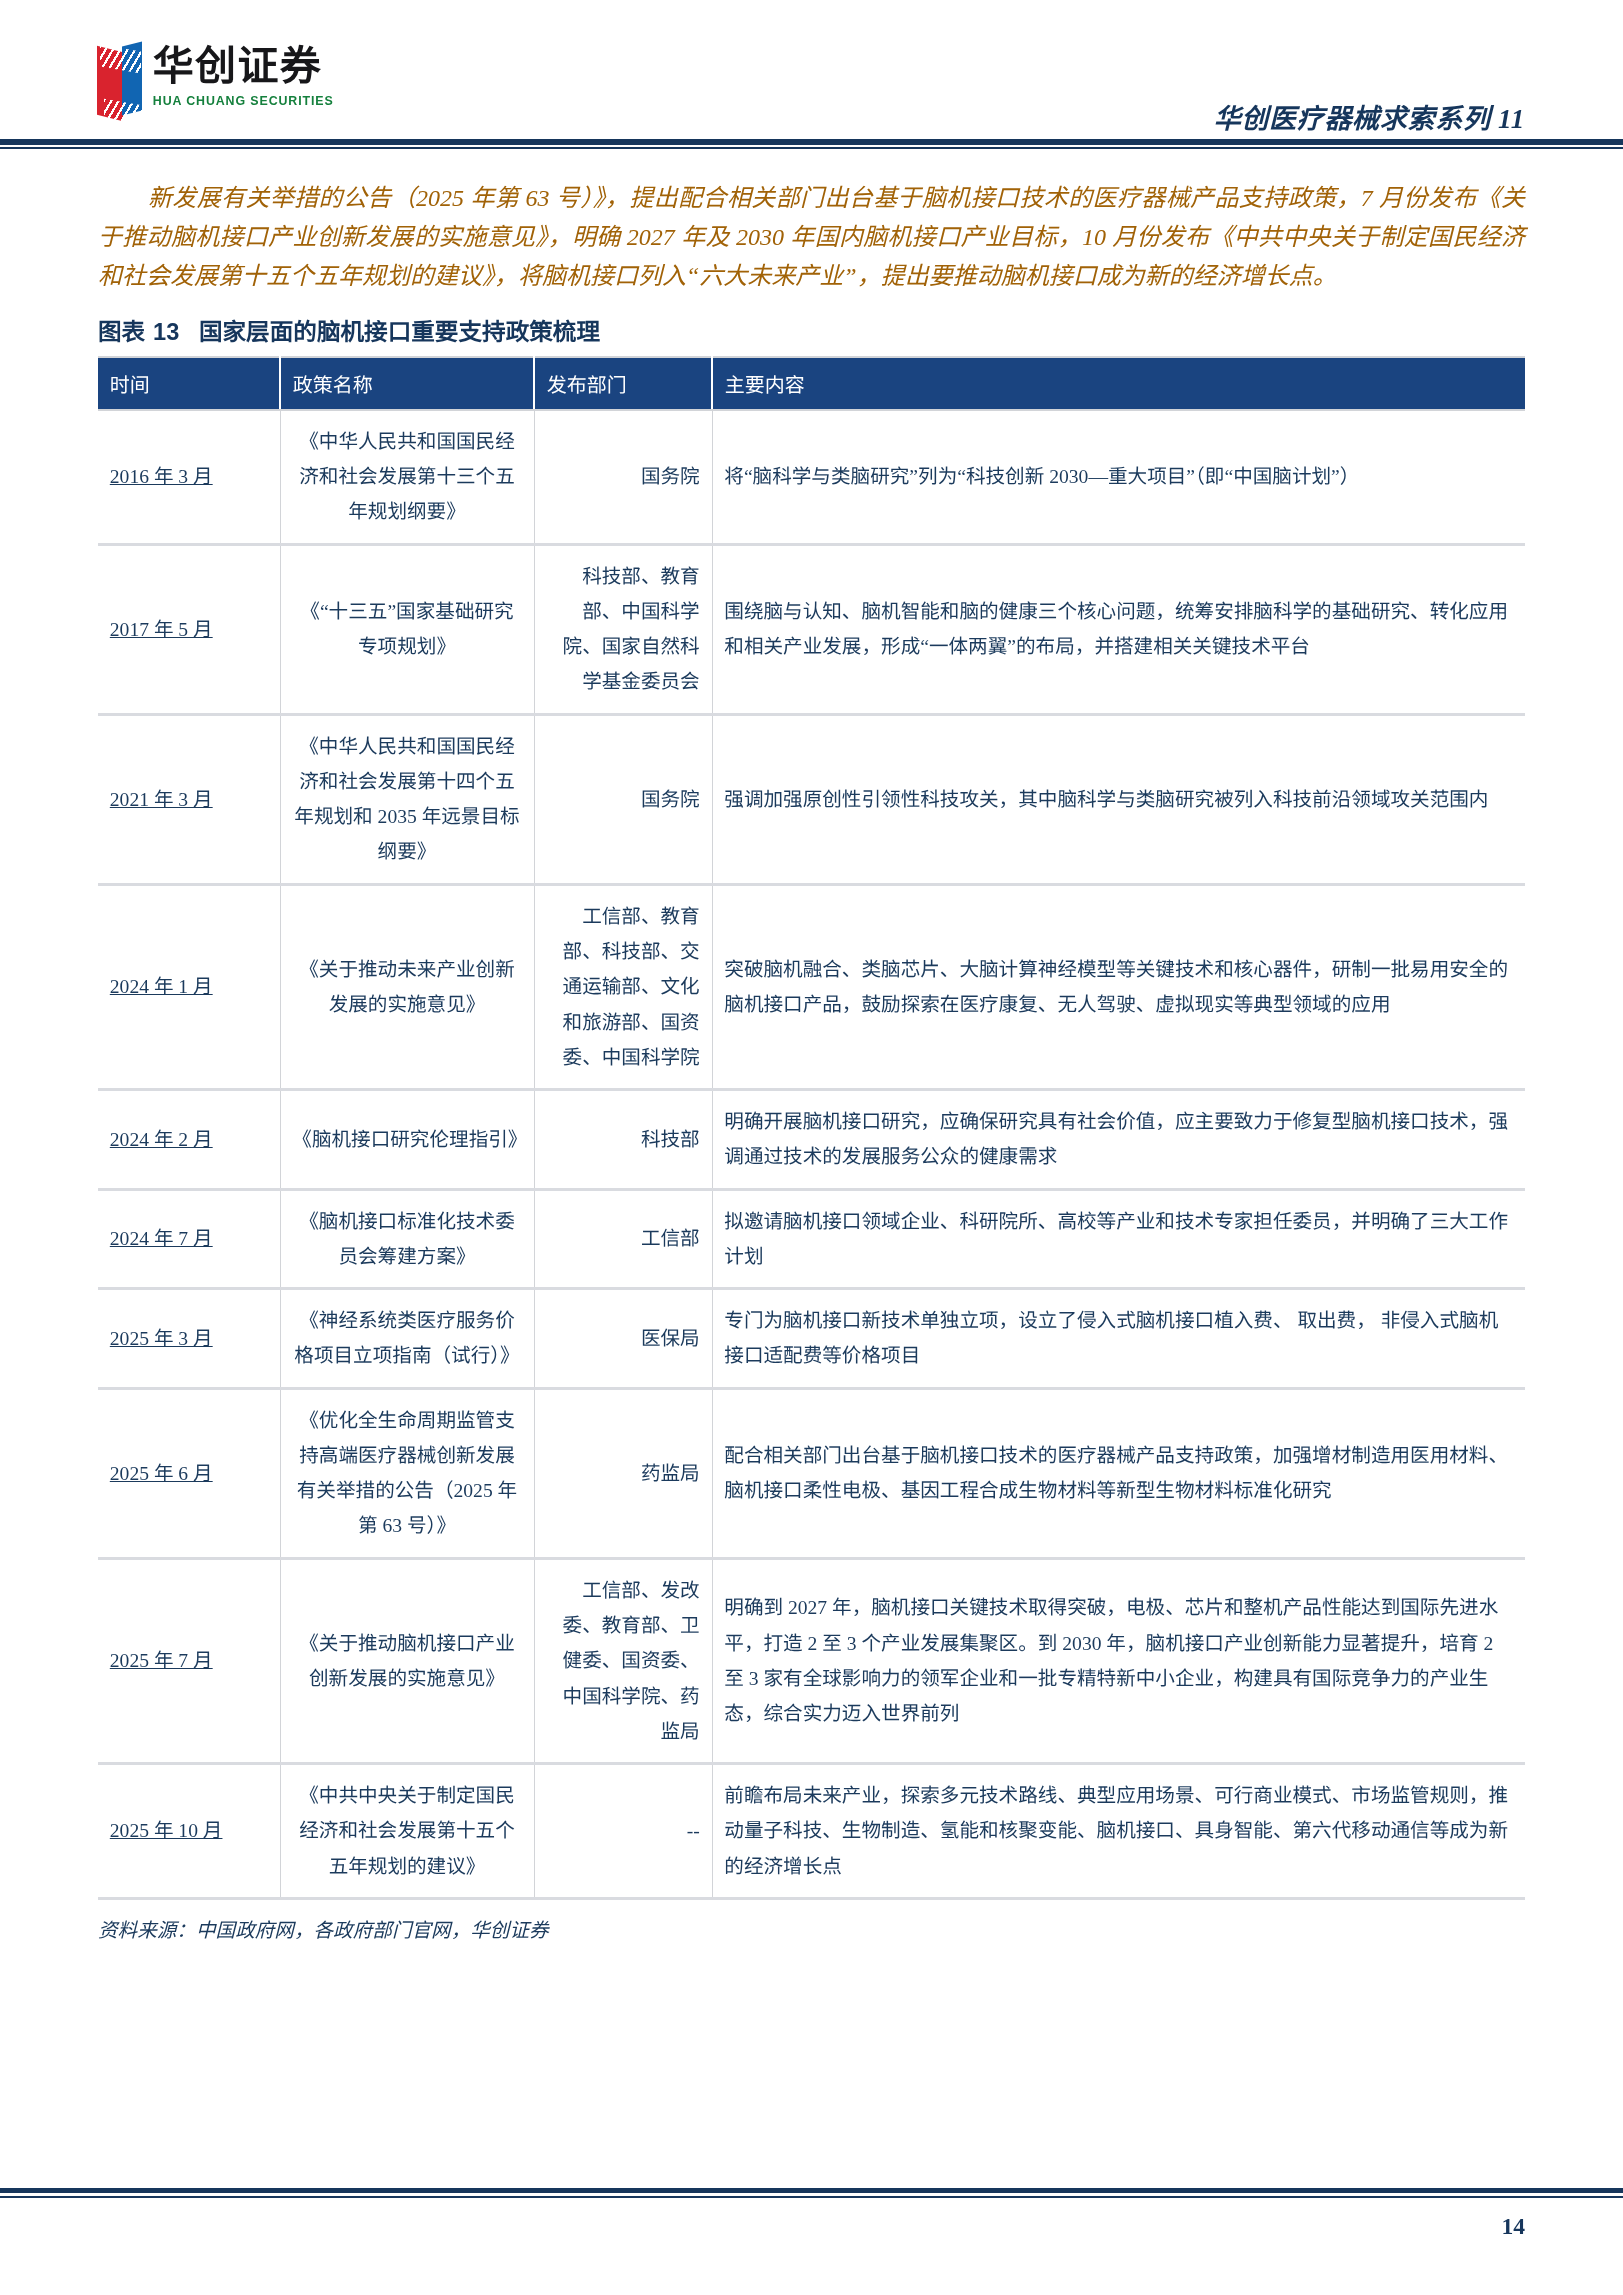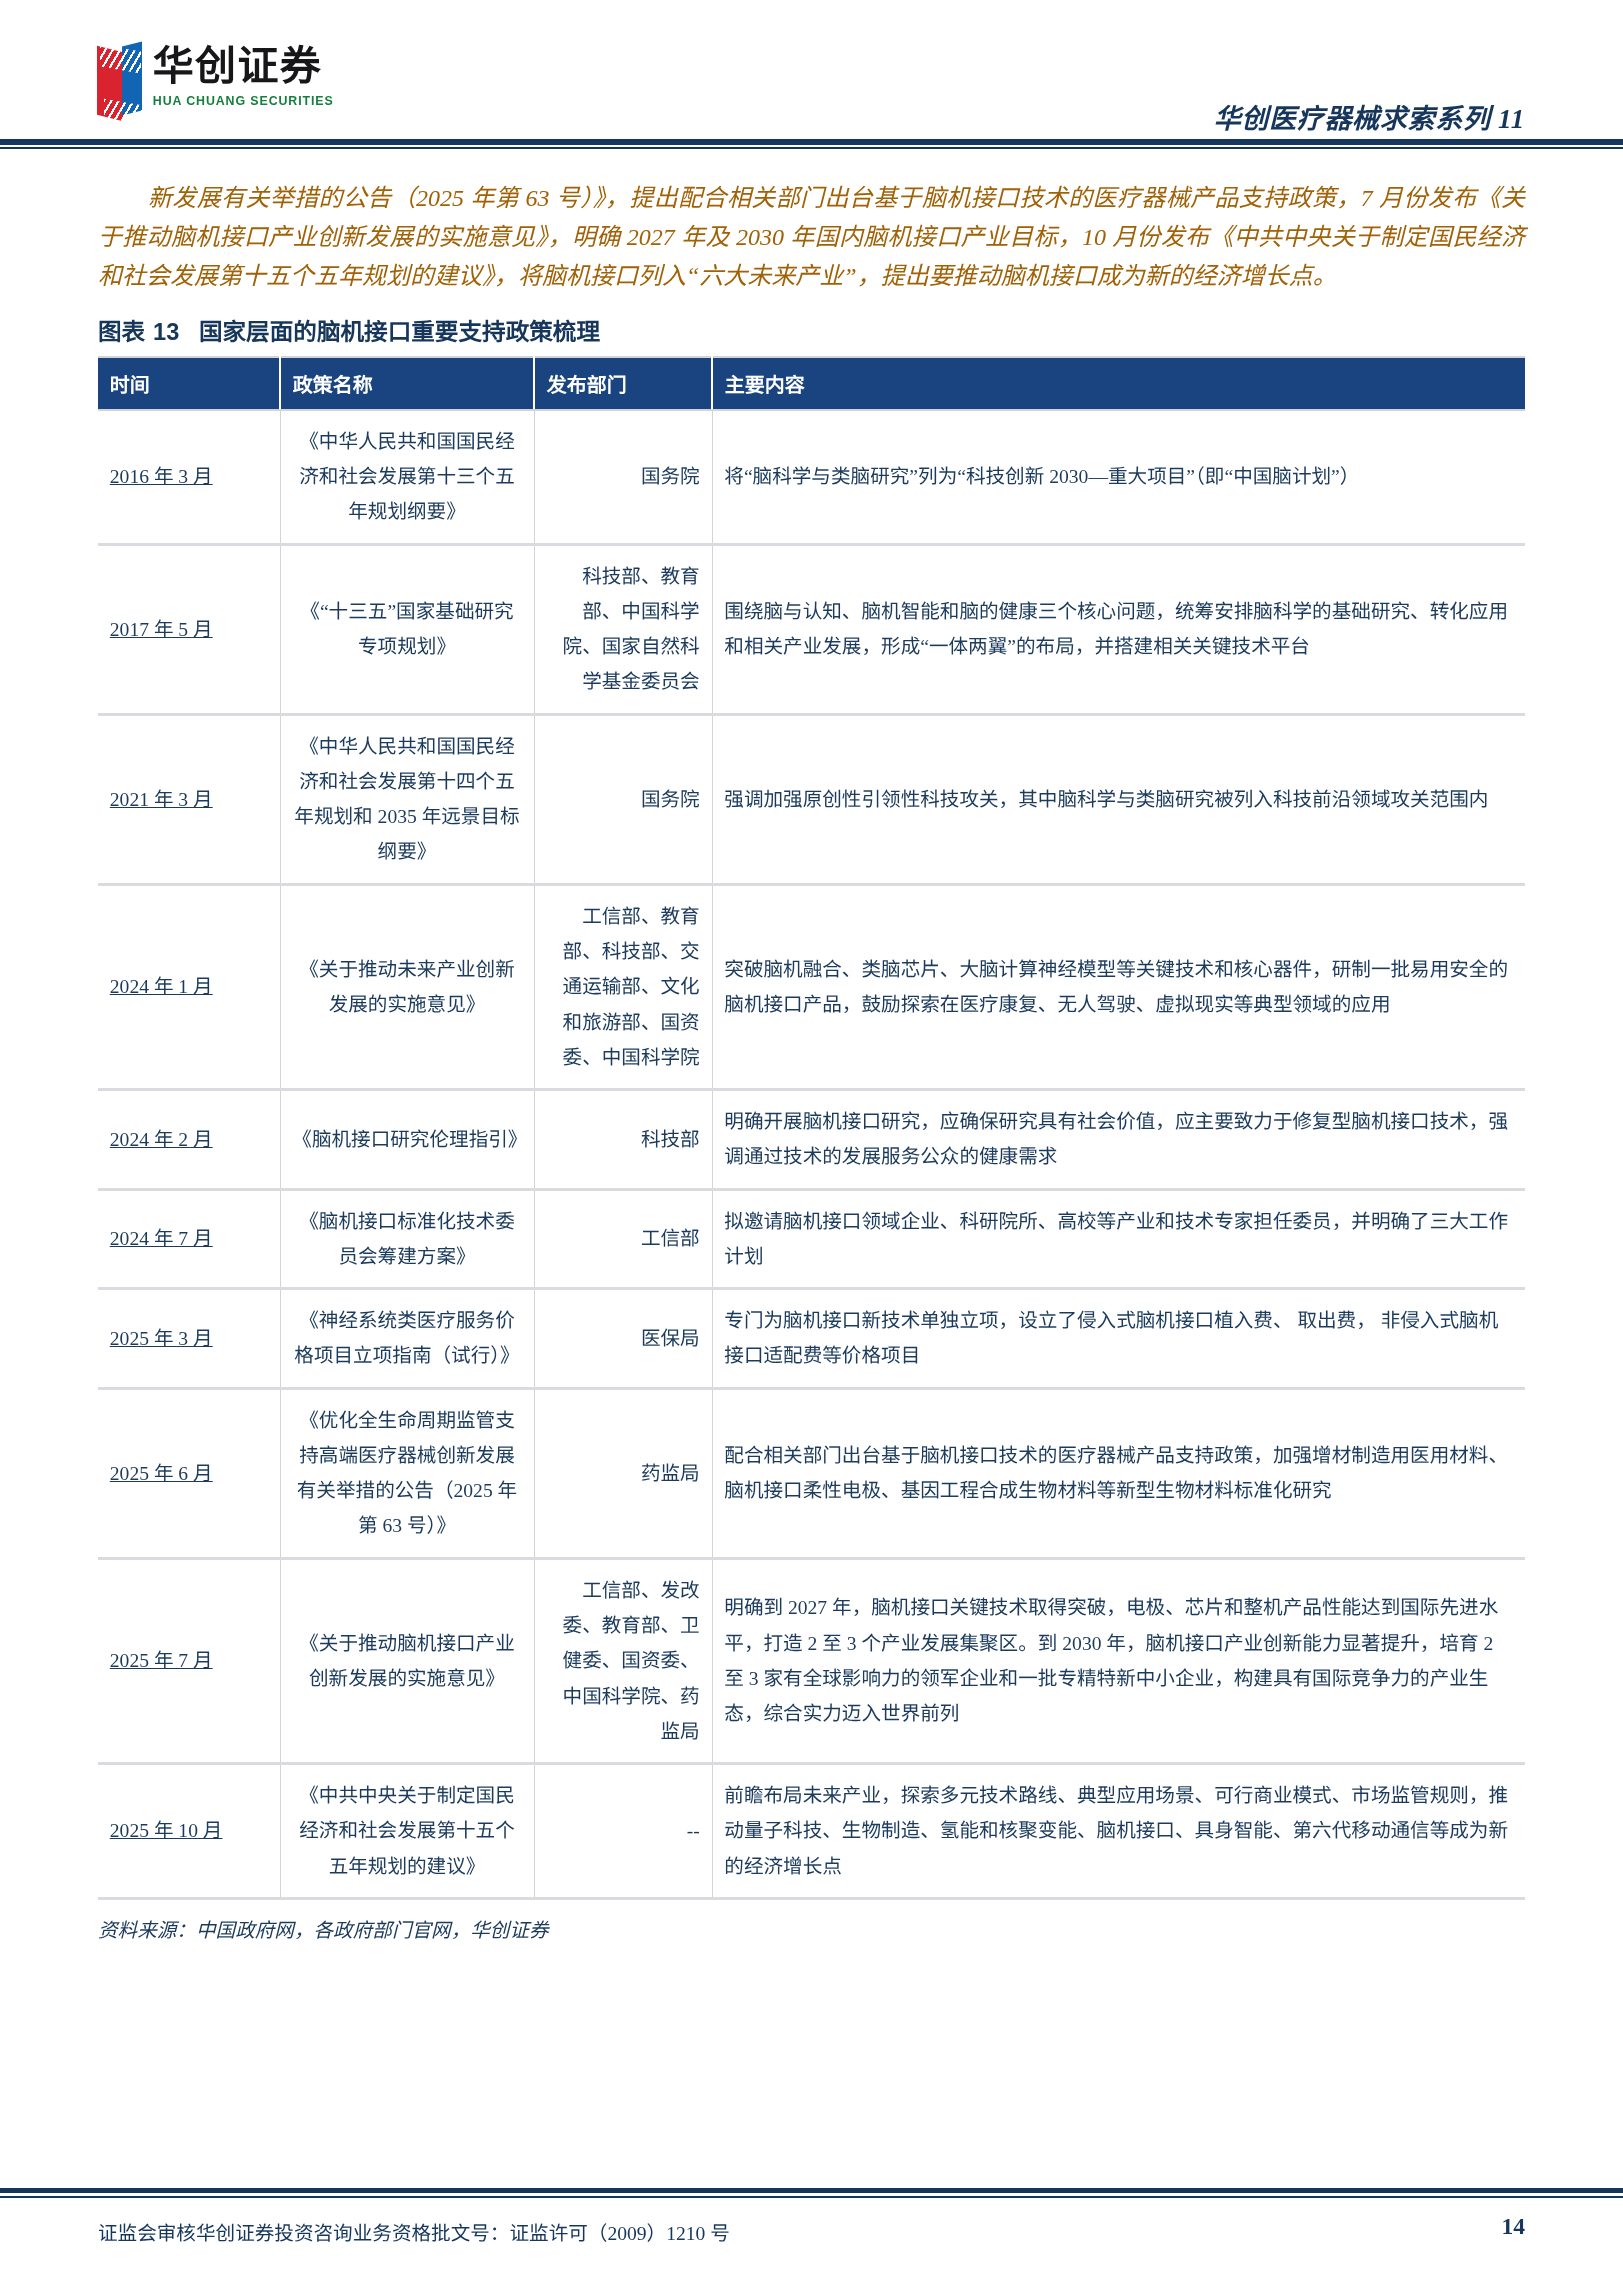--- a/index.html
+++ b/index.html
@@ -156,21 +156,21 @@
     border-collapse: collapse;
     width: 1427px;
     table-layout: fixed;
     background: #ffffff;
   }
   table.policy-table thead th {
     background: #1a4480;
     color: #ffffff;
     font-family: "Liberation Sans", "DejaVu Sans", sans-serif;
     font-size: 20px;
-    font-weight: bold;
+    font-weight: normal;
     text-align: left;
     padding: 11px 11.8px;
     border-right: 2px solid #ffffff;
     border-bottom: 2.6px solid #d2d4d8;
     border-top: 2.6px solid #d2d4d8;
     vertical-align: middle;
   }
   table.policy-table thead th:last-child { border-right: none; }
 
   table.policy-table td {
@@ -352,16 +352,15 @@
         </tr>
       </tbody>
   </table>
 
   <div class="source-line">资料来源：中国政府网，各政府部门官网，华创证券</div>
 </div>
 
 <div class="page-footer">
   <div class="footer-rule-thick"></div>
   <div class="footer-rule-thin"></div>
-  <div class="footer-note">证监会审核华创证券投资咨询业务资格批文号：证监许可（2009）1210 号</div>
   <div class="footer-page">14</div>
 </div>
 
 
 </body></html>

